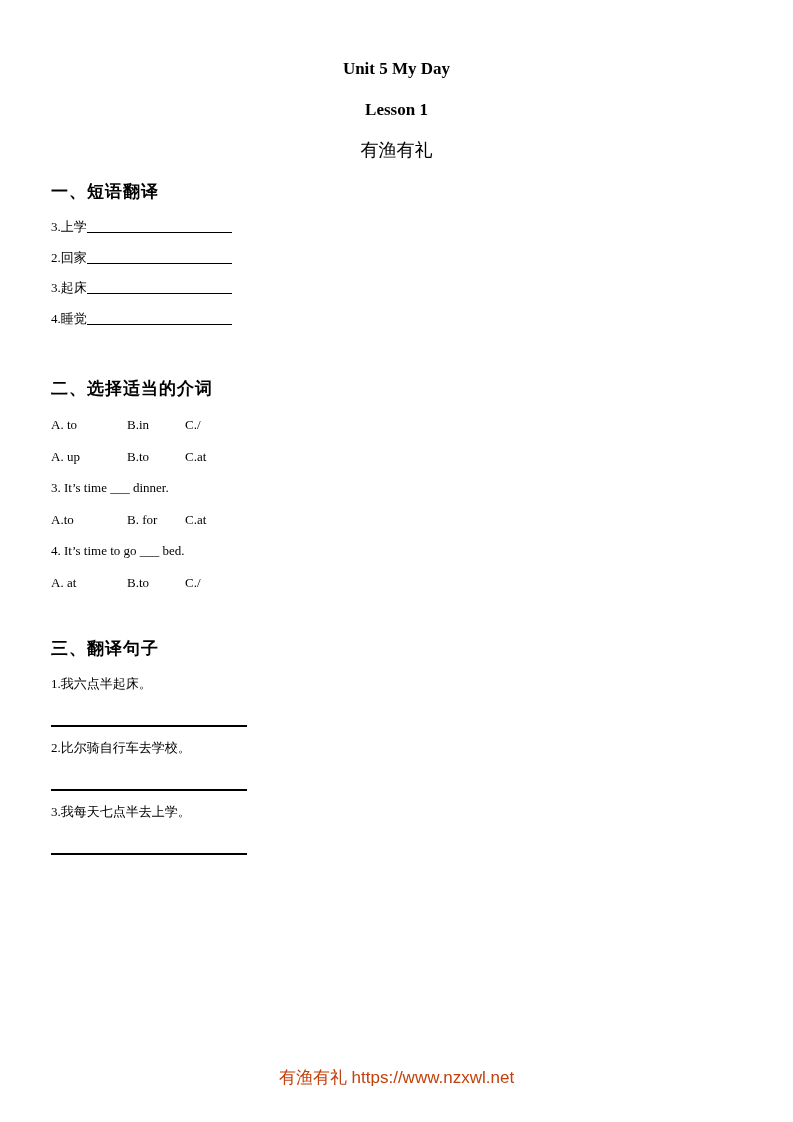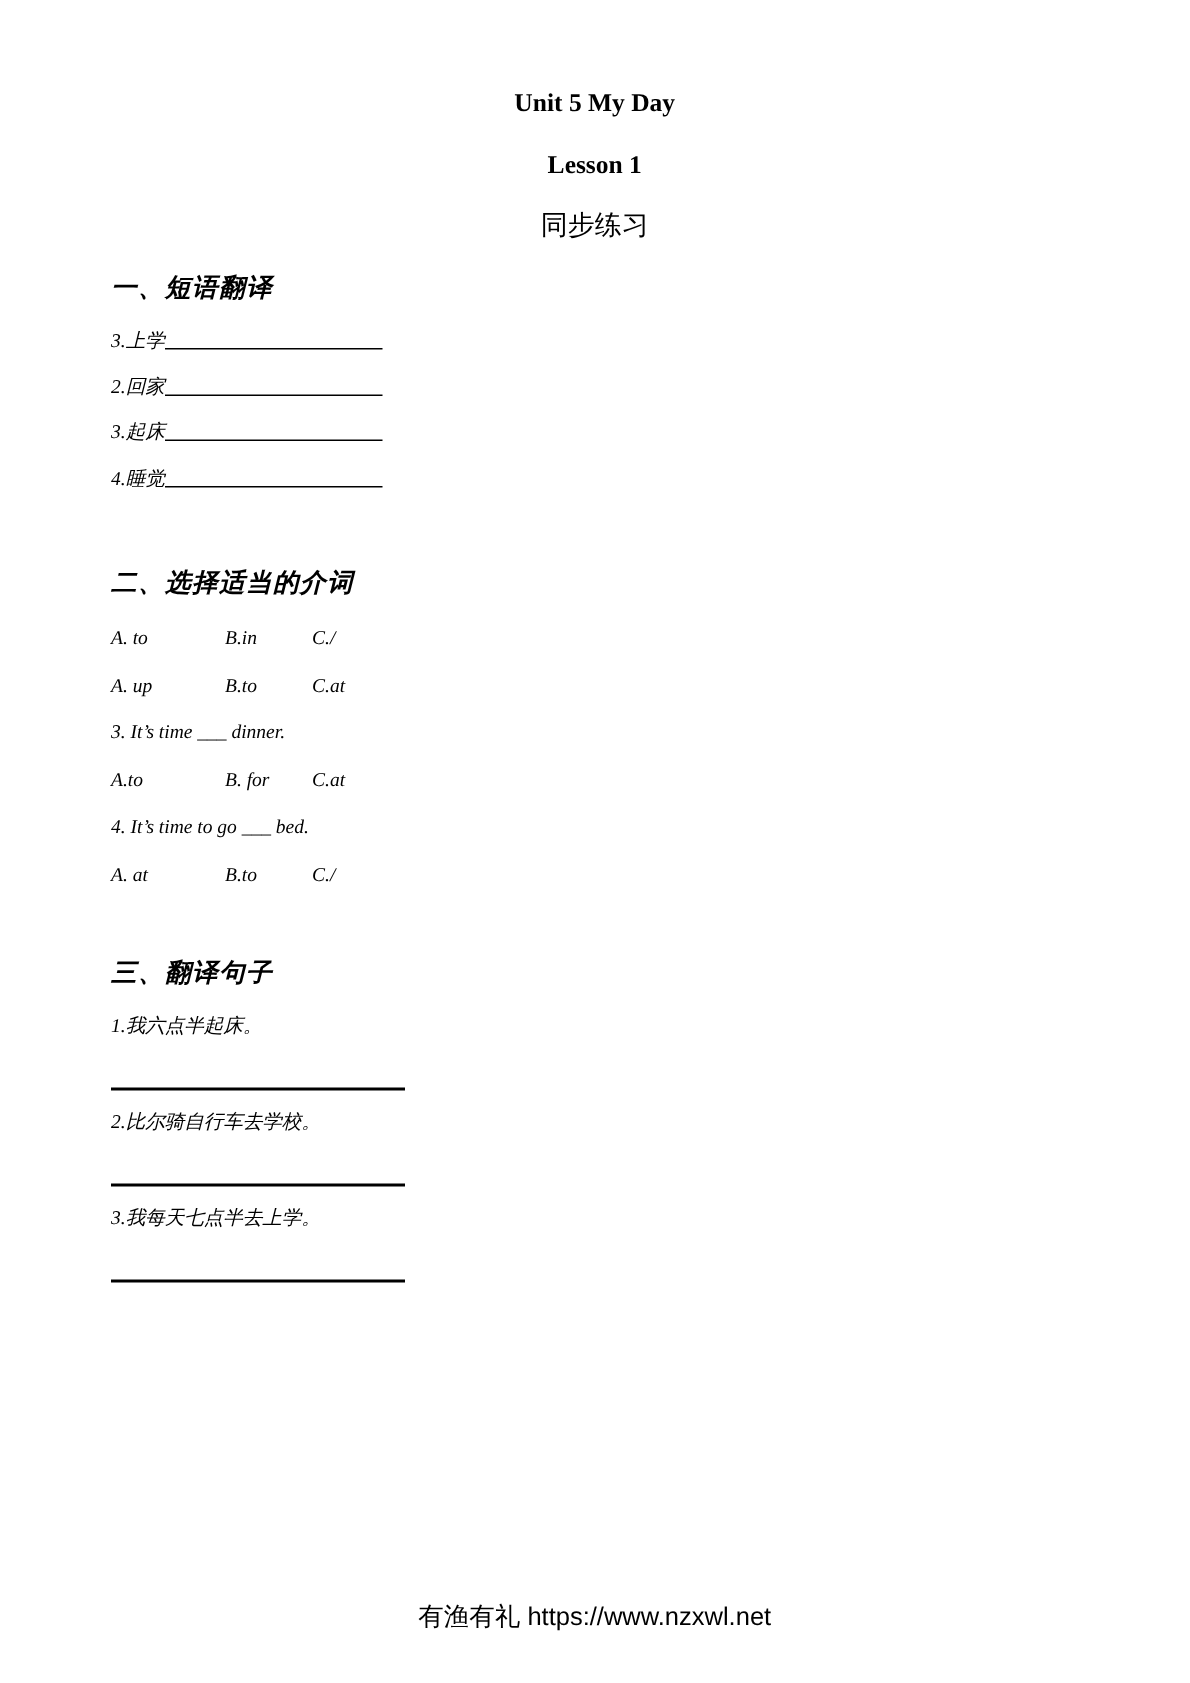--- a/index.html
+++ b/index.html
@@ -14,21 +14,21 @@
   }
   .titles { padding-top: 48px; text-align: center; }
   .title-en {
     font-weight: bold;
     font-size: 17px;
     line-height: 41px;
     font-family: "Liberation Serif", "DejaVu Serif", serif;
   }
   .title-cn { font-size: 18px; line-height: 41px; }
 
-  .content { margin-left: 74px; margin-right: 100px; font-style: italic; }
+  .content { margin-left: 51px; margin-right: 100px; }
 
   .sec-heading {
     margin: 0;
     font-family: "Liberation Sans", "DejaVu Sans", sans-serif;
     font-weight: bold;
     font-size: 17px;
     line-height: 41px;
     letter-spacing: 1px;
   }
   #sec2 .sec-heading { margin-top: 34px; }
@@ -58,32 +58,32 @@
   }
 
   .footer {
     position: absolute;
     left: 0;
     top: 1066px;
     width: 100%;
     text-align: center;
     font-family: "Liberation Sans", "DejaVu Sans", sans-serif;
     font-size: 17px;
-    color: #000000;
+    color: #c2410c;
   }
 </style>
 </head>
 <body>
 
 <div class="page">
 
   <header class="titles">
     <div class="title-en">Unit 5 My Day</div>
     <div class="title-en">Lesson 1</div>
-    <div class="title-cn">同步练习</div>
+    <div class="title-cn">有渔有礼</div>
   </header>
 
   <main class="content">
 
     <section id="sec1">
       <h2 class="sec-heading">一、短语翻译</h2>
       <p class="phrase-item"><span>3.上学</span><span class="blank"></span></p>
       <p class="phrase-item"><span>2.回家</span><span class="blank"></span></p>
       <p class="phrase-item"><span>3.起床</span><span class="blank"></span></p>
       <p class="phrase-item"><span>4.睡觉</span><span class="blank"></span></p>

